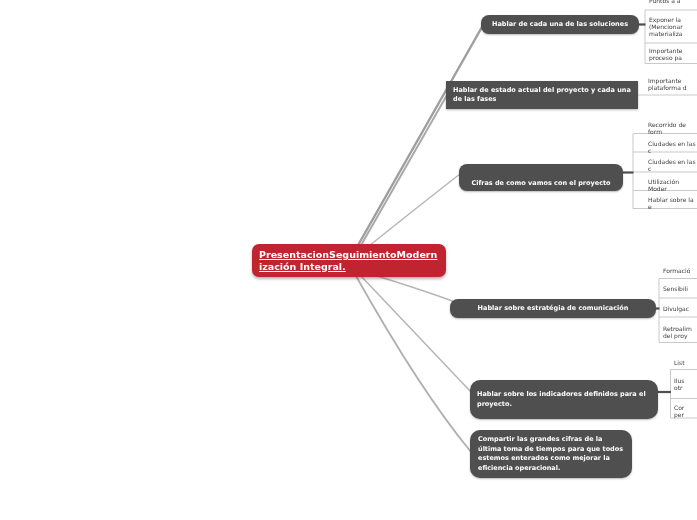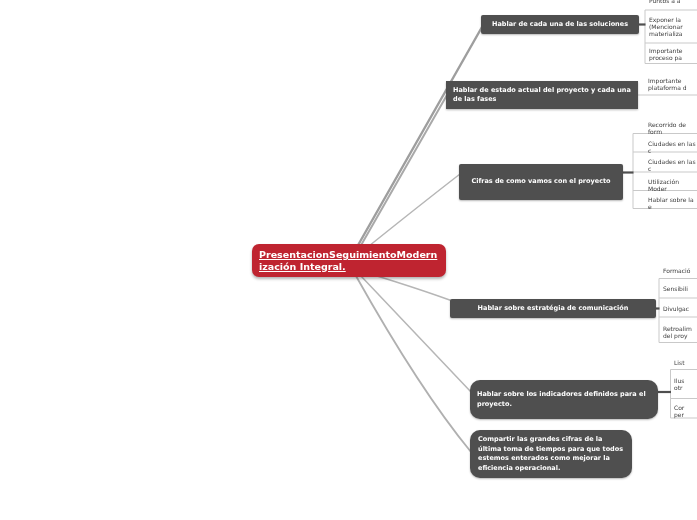--- a/index.html
+++ b/index.html
@@ -4,21 +4,21 @@
 <style>
   html,body{margin:0;padding:0;}
   body{
     width:697px;height:520px;position:relative;overflow:hidden;
     background:#ffffff;
     font-family:"DejaVu Sans","Liberation Sans",sans-serif;
   }
   #links{position:absolute;left:0;top:0;width:697px;height:520px;}
   .node{
     position:absolute;box-sizing:border-box;display:flex;align-items:center;
-    color:#ffffff;font-weight:bold;border-radius:2px;
+    color:#ffffff;font-weight:bold;border-radius:8px;
     box-shadow:0 1px 2px rgba(0,0,0,.28);
   }
   .root{
     background:#bf2430;border-radius:7px;
     font-size:9.5px;line-height:11.5px;padding:5px 7px;
     overflow-wrap:anywhere;box-shadow:0 2px 3px rgba(0,0,0,.3);text-decoration:underline;
   }
   .branch{
     background:#4f4f4f;font-size:6.5px;line-height:9.5px;padding:3px 7px;
   }
@@ -63,21 +63,21 @@
 </div>
 
 <div class="node branch center" style="left:481px;top:15px;width:158px;height:19px;">
   <span>Hablar de cada una de las soluciones</span>
 </div>
 
 <div class="node branch" style="left:446px;top:81px;width:192px;height:28px;border-radius:0;padding:3px 7px;">
   <span>Hablar de estado actual del proyecto y cada una de las fases</span>
 </div>
 
-<div class="node branch center" style="left:459px;top:164px;width:164px;height:36px;">
+<div class="node branch center" style="left:459px;top:164px;width:164px;height:27px;align-items:flex-end;">
   <span>Cifras de como vamos con el proyecto</span>
 </div>
 
 <div class="node branch center" style="left:450px;top:299px;width:206px;height:19px;">
   <span>Hablar sobre estratégia de comunicación</span>
 </div>
 
 <div class="node branch" style="left:470px;top:380px;width:188px;height:39px;border-radius:10px;">
   <span>Hablar sobre los indicadores definidos para el proyecto.</span>
 </div>

